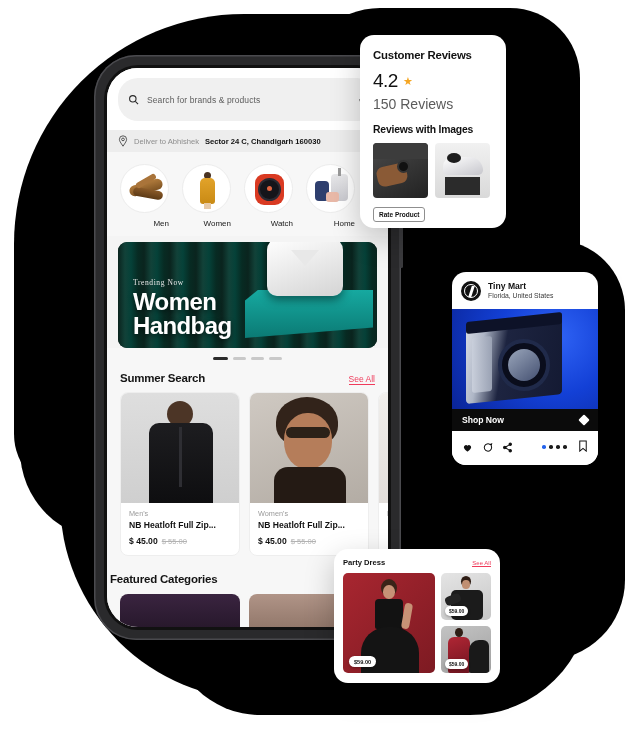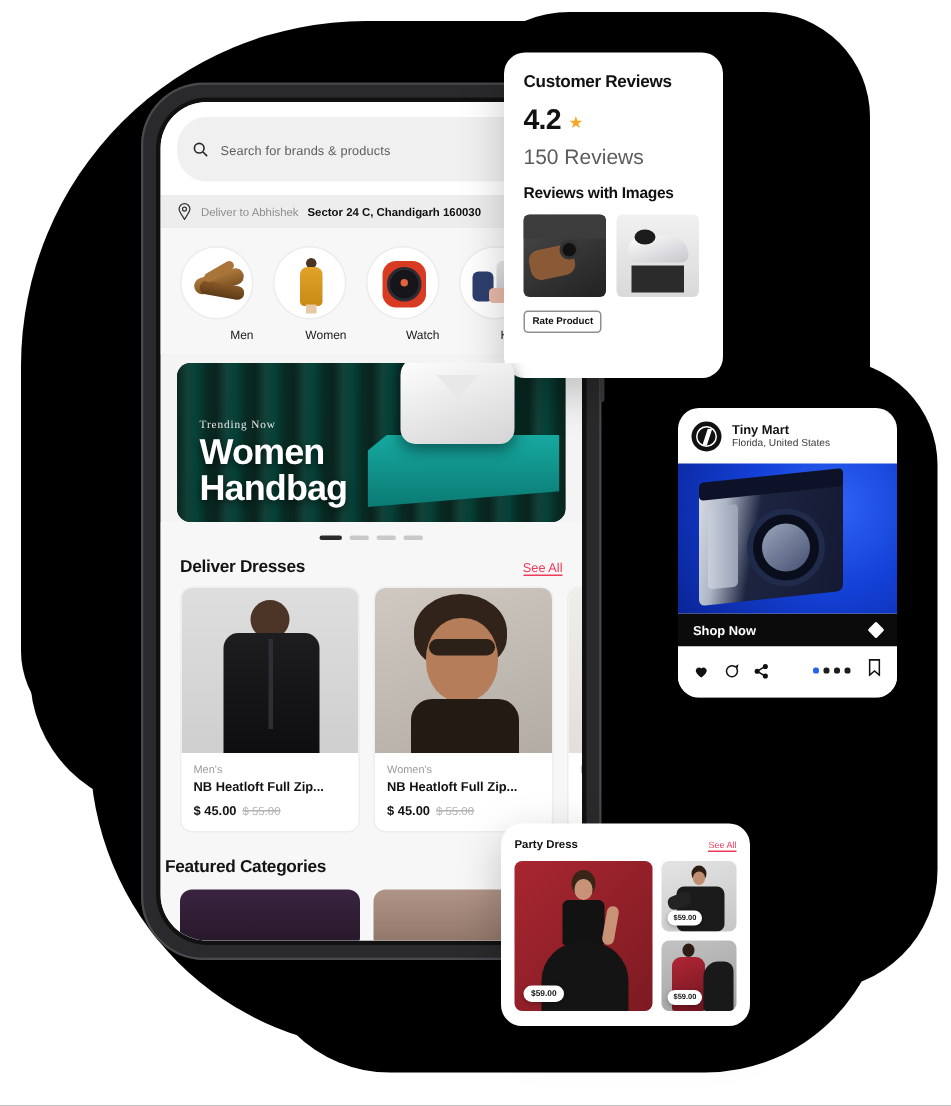--- a/index.html
+++ b/index.html
@@ -84,24 +84,24 @@
   .pprice { margin-top:6px; font-size:8.6px; font-weight:bold; color:#131313; }
   .pold { font-size:7.6px; color:#b3b3b3; text-decoration:line-through; font-weight:normal; margin-left:4px; }
 
   .feat-head { padding:13px 13px 7px 3px; background:#f7f7f7; }
   .frow { display:flex; gap:9px; padding:0 13px; background:#f7f7f7; }
   .fcard { width:120px; height:40px; border-radius:8px; flex:0 0 auto; }
 
   
   .card { position:absolute; background:#fff; border-radius:14px;
           box-shadow:0 10px 30px rgba(0,0,0,.22); }
-  .rev-card { left:336px; top:35px; width:146px; padding:14px 13px 30px 13px; }
+  .rev-card { left:360px; top:35px; width:146px; padding:14px 13px 6px 13px; }
   .rev-h { font-size:11.4px; font-weight:bold; color:#111; letter-spacing:-.2px; }
   .rev-score { display:flex; align-items:center; gap:5px; margin-top:9px; }
-  .rev-num { font-size:19px; font-weight:bold; color:#111; letter-spacing:-.5px;text-align:center; }
+  .rev-num { font-size:19px; font-weight:normal; color:#111; letter-spacing:-.5px;text-align:center; }
   .rev-count { font-size:14px; color:#5b5b5b; margin-top:4px; }
   .rev-sub { font-size:10.4px; font-weight:bold; color:#111; margin-top:12px; letter-spacing:-.2px; }
   .rev-imgs { display:flex; gap:7px; margin-top:8px; }
   .rev-img { width:55px; height:55px; border-radius:4px; overflow:hidden; position:relative; }
   .rate-btn { display:inline-block; margin-top:9px; font-size:6.5px; font-weight:bold;
               color:#111; border:1px solid #8f8f8f; border-radius:3px; padding:3px 5px; }
 
   
   .tm-card { left:452px; top:272px; width:146px; overflow:hidden; padding-bottom:0; }
   .tm-head { display:flex; align-items:center; gap:7px; padding:9px 9px 8px 9px; }
@@ -229,21 +229,21 @@
         </div>
 
         <div class="dots">
           <span class="dot on"></span>
             <span class="dot"></span>
             <span class="dot"></span>
             <span class="dot"></span>
         </div>
 
         <div class="sec-head">
-          <span class="sec-title">Deliver Dresses</span>
+          <span class="sec-title">Summer Search</span>
           <span class="see-all">See All</span>
         </div>
 
         <div class="prow">
           <div class="pcard">
             <div class="pimg" style="background:linear-gradient(180deg,#dedede,#cfcfcf);">
               <div style="position:absolute;left:46px;top:8px;width:26px;height:26px;border-radius:50%;background:#4c3526;"></div>
               <div style="position:absolute;left:28px;top:30px;width:64px;height:80px;background:linear-gradient(180deg,#1d1d20,#0e0e10);border-radius:10px 10px 0 0;"></div>
               <div style="position:absolute;left:58px;top:34px;width:3px;height:60px;background:#2e2e33;"></div>
             </div>

